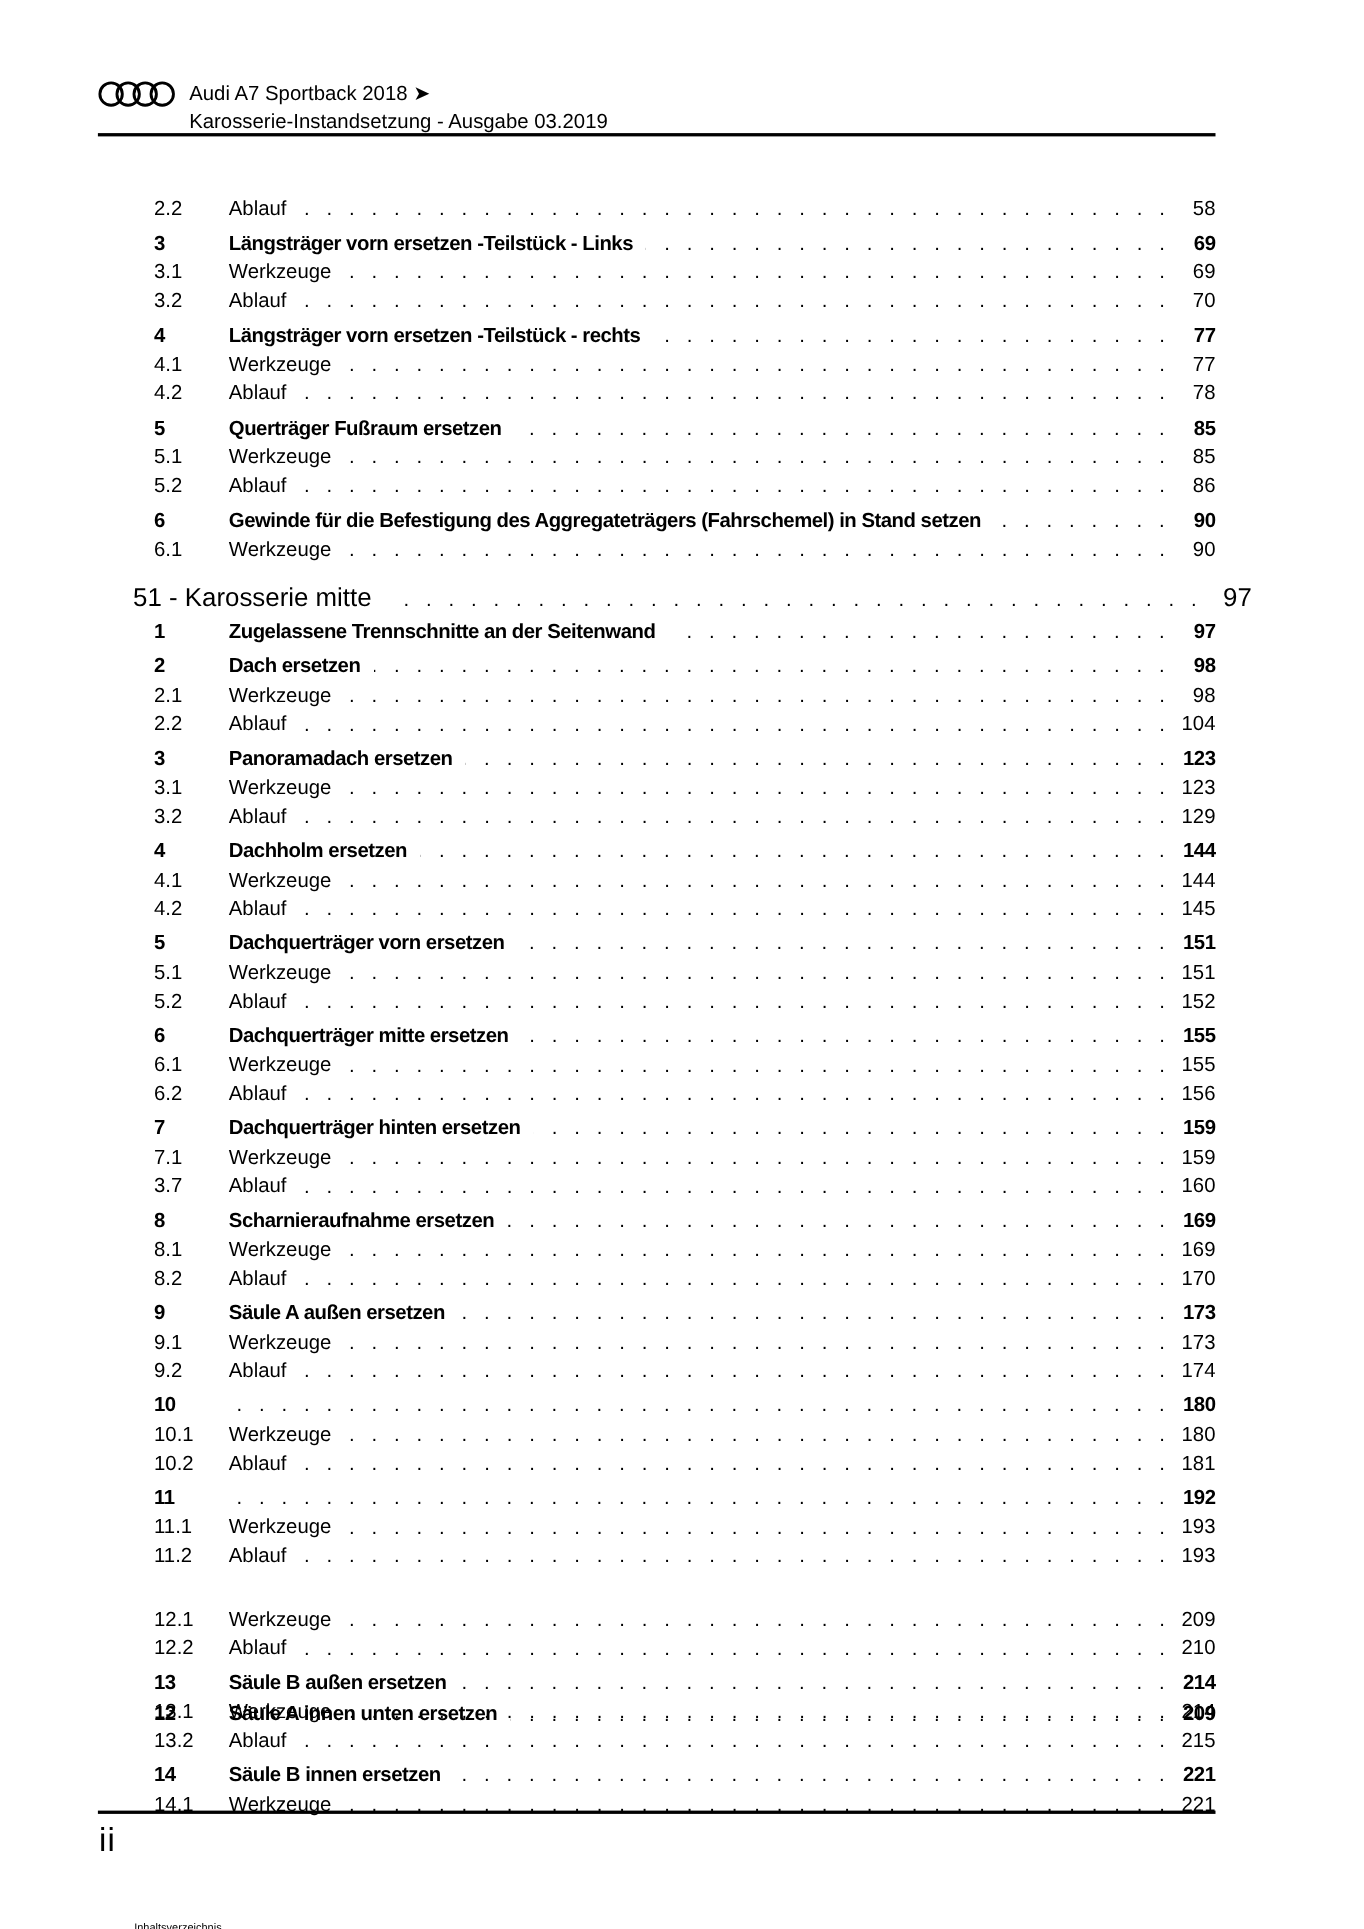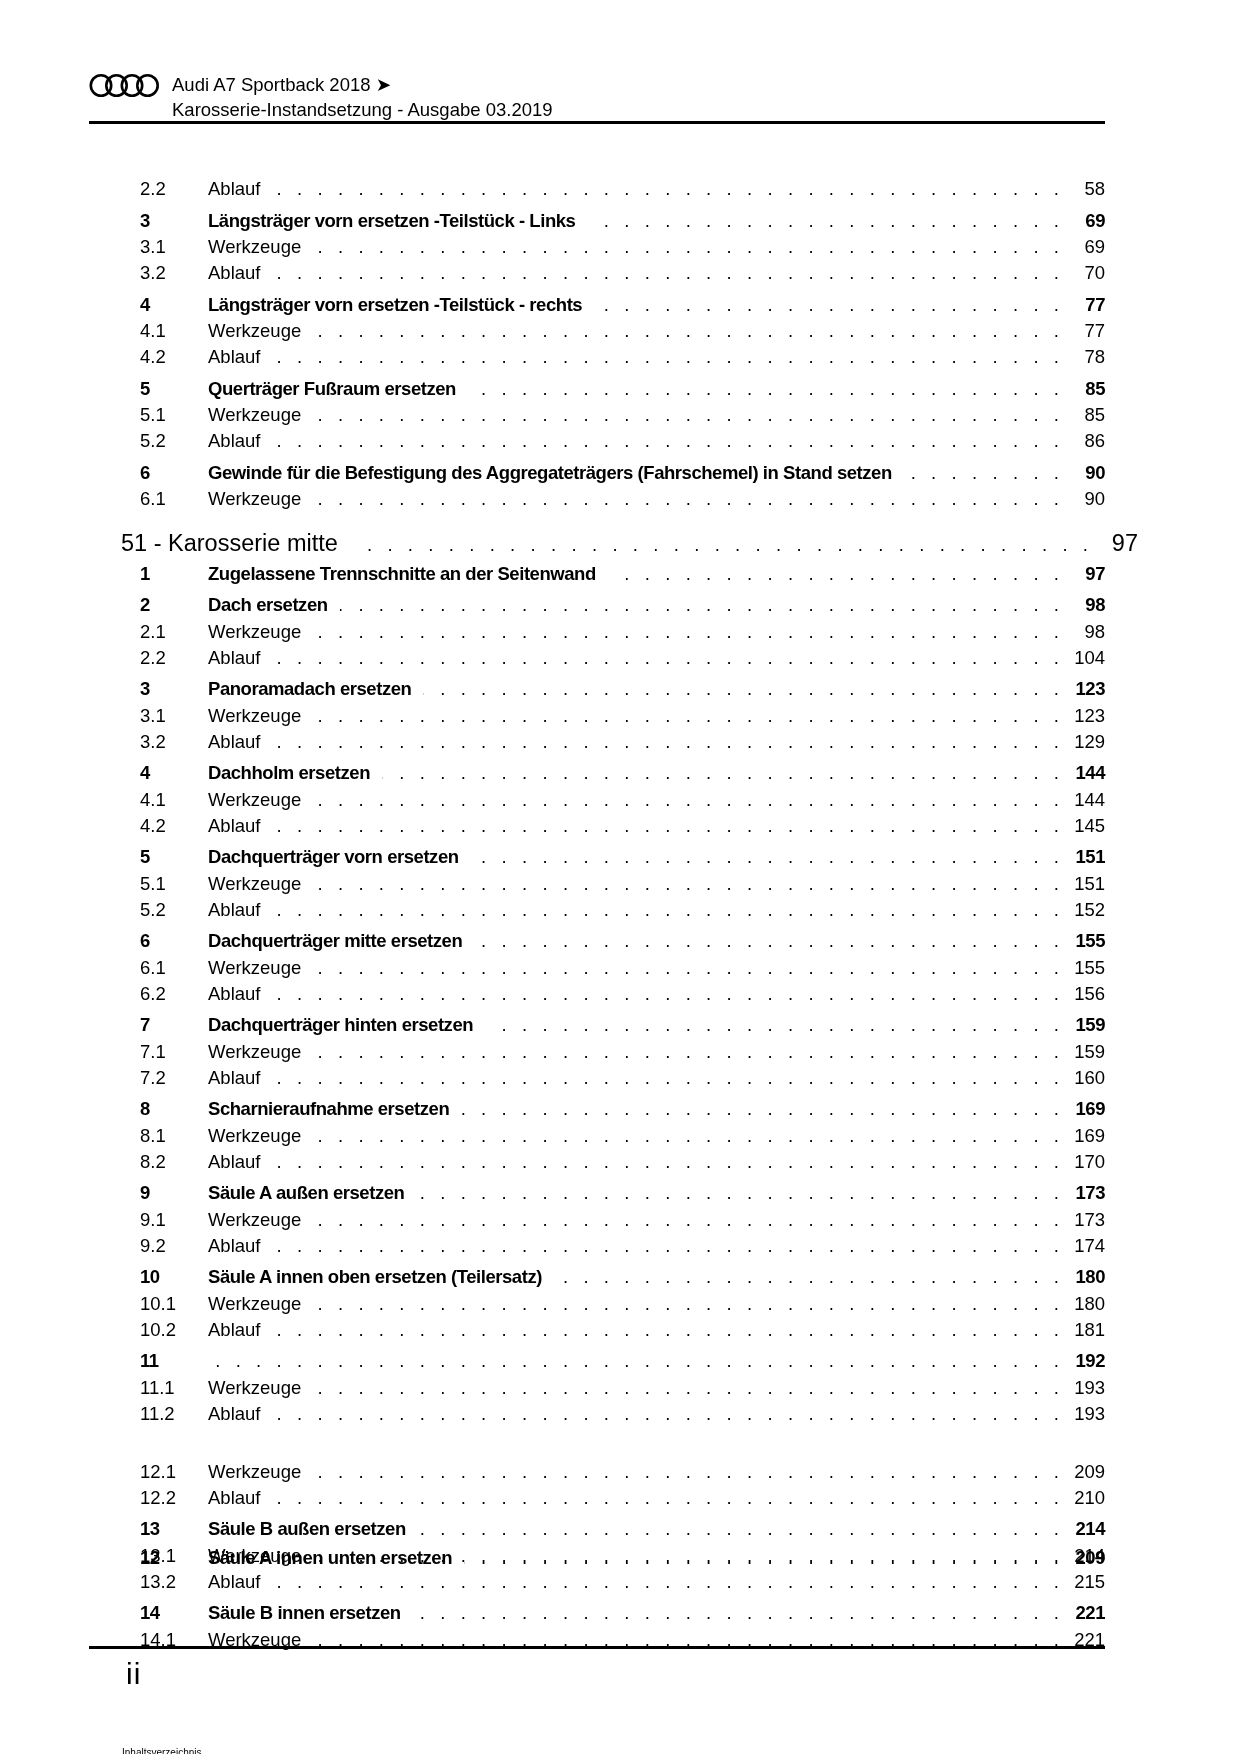--- a/index.html
+++ b/index.html
@@ -18,21 +18,21 @@
     .row .dots { flex: 1 1 auto; overflow: hidden; letter-spacing: 0; color: #000; font-size: 18.5px;
                  white-space: nowrap; text-align: right; direction: rtl; padding-right: 0; }
     .row .dots::before { content: ". . . . . . . . . . . . . . . . . . . . . . . . . . . . . . . . . . . . . . . . . . . . . . . . . . . . . . . . . . . . . . . . . . . . . . . . . . . . . . . . . . . . . . . . . . . . . . . . . . . . . . . . . . . . . . . . . . . . ."; word-spacing: 0.55em; }
     .row .page { flex: 0 0 46px; text-align: right; }
     .row.bold .num, .row.bold .line { font-weight: bold; letter-spacing: -0.45px; }
     .row.bold .dots { font-weight: normal; letter-spacing: 0; }
     .row.chapter { height: 34px; }
     .row.chapter .line { left: 88px; width: 1017px; font-size: 23.5px; line-height: 34px; margin-left: 33px; }
     .row.chapter .dots { font-size: 18.5px; }
     .row.chapter .page { flex: 0 0 50px; }
-    .footer-page { left: 90px; top: 1658px; font-size: 30px; line-height: 32px; letter-spacing: 1px; margin-left: 36px; }
+    .footer-page { left: 90px; top: 1658px; font-size: 30px; line-height: 32px; letter-spacing: 1px; }
     .footer-label { left: 122px; top: 1744px; font-size: 10px; line-height: 18px; }
   </style>
 </head>
 <body>
 
 <div class="abs logo">
   <svg width="72" height="25" viewBox="0 0 72 25">
     <g fill="none" stroke="#000" stroke-width="2.6">
       <circle cx="12" cy="12.5" r="10.2"></circle>
       <circle cx="27.5" cy="12.5" r="10.2"></circle>
@@ -287,21 +287,21 @@
     </div>
     <div class="row" style="top: 1038.6px; padding-left: 28px;">
       <span class="num">7.1</span>
       <div class="line">
         <span class="title">Werkzeuge</span>
         <span class="dots"></span>
         <span class="page">159</span>
       </div>
     </div>
     <div class="row" style="top: 1064.8px;">
-      <span class="num">7.2</span>
+      <span class="num">3.7</span>
       <div class="line">
         <span class="title">Ablauf</span>
         <span class="dots"></span>
         <span class="page">160</span>
       </div>
     </div>
     <div class="row bold" style="top: 1096.4px;">
       <span class="num">8</span>
       <div class="line">
         <span class="title">Scharnieraufnahme ersetzen</span>
@@ -345,21 +345,20 @@
       <span class="num">9.2</span>
       <div class="line">
         <span class="title">Ablauf</span>
         <span class="dots"></span>
         <span class="page">174</span>
       </div>
     </div>
     <div class="row bold" style="top: 1264.4px;">
       <span class="num">10</span>
       <div class="line">
-        <span class="title">Säule A innen oben ersetzen (Teilersatz)</span>
         <span class="dots"></span>
         <span class="page">180</span>
       </div>
     </div>
     <div class="row" style="top: 1290.6px;">
       <span class="num">10.1</span>
       <div class="line">
         <span class="title">Werkzeuge</span>
         <span class="dots"></span>
         <span class="page">180</span>

